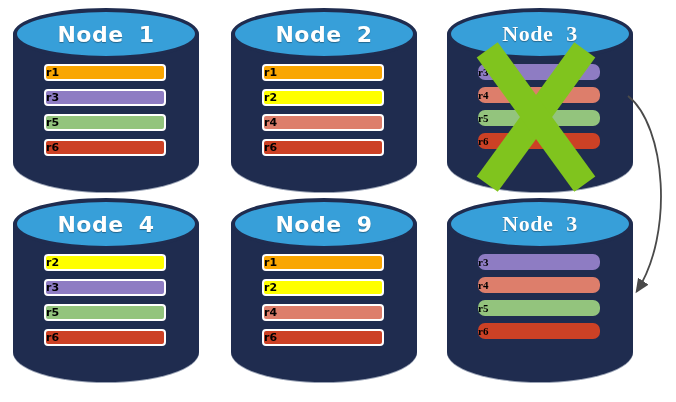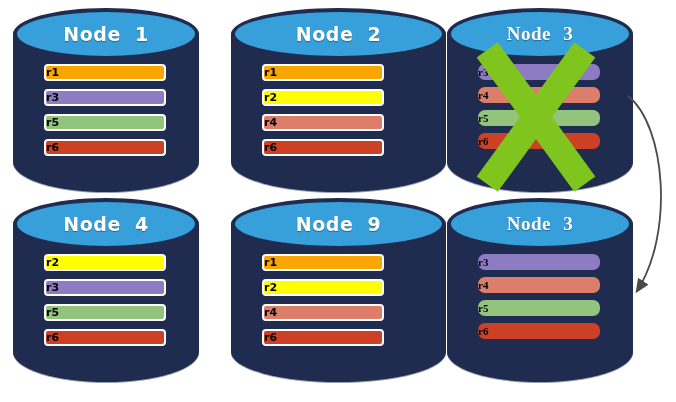--- a/index.html
+++ b/index.html
@@ -1,36 +1,36 @@
 <!DOCTYPE html>
 <html><head>
 <meta charset="utf-8">
 <style>
   html,body{margin:0;padding:0;background:#ffffff;}
   .canvas{
     position:relative;width:676px;height:402px;background:#ffffff;overflow:hidden;
     font-family:"DejaVu Sans","Liberation Sans",sans-serif;
   }
   .node{position:absolute;width:186px;height:184px;}
-  .c1{left:13px;}.c2{left:231px;padding-left:29px;}.c3{left:447px;font-family:Liberation Serif, serif;}
+  .c1{left:13px;}.c2{left:231px;}.c3{left:447px;font-family:Liberation Serif, serif;}
   .r1{top:8px;}.r2{top:198px;}
   .cyl-body{
     position:absolute;left:0;top:26px;width:100%;height:158px;
     background:#1F2C4F;
     border-bottom-left-radius:50% 30px;border-bottom-right-radius:50% 30px;
     box-shadow:0 1px 0 #9aa3b5;
   }
   .cyl-top{
     position:absolute;left:0;top:0;width:100%;height:52px;
     background:#379FD9;border:4px solid #1F2C4F;border-radius:50%;
     box-sizing:border-box;
     display:flex;align-items:center;justify-content:center;
   }
   .node-title{
-    color:#ffffff;font-weight:bold;font-size:19px;letter-spacing:0.5px;word-spacing:7px;
+    color:#ffffff;font-weight:bold;font-size:22px;letter-spacing:0.5px;word-spacing:7px;
     text-shadow:0 1px 1px rgba(0,0,0,0.35);
     text-align:center;
   }
   .bars{position:absolute;left:31px;top:56px;width:122px;}
   .bar{
     height:13px;margin-bottom:8px;border:2px solid #ffffff;border-radius:4px;
     text-align:left;font-size:11px;font-weight:bold;color:#000000;line-height:13px;
   }
   .node.plain .bar{border:none;height:16px;line-height:16px;border-radius:7px;margin-bottom:7px;}
   

